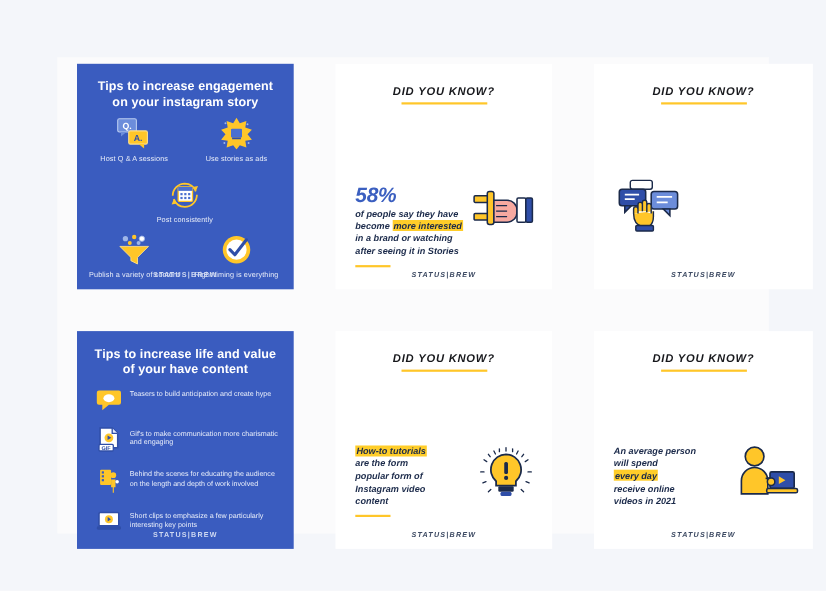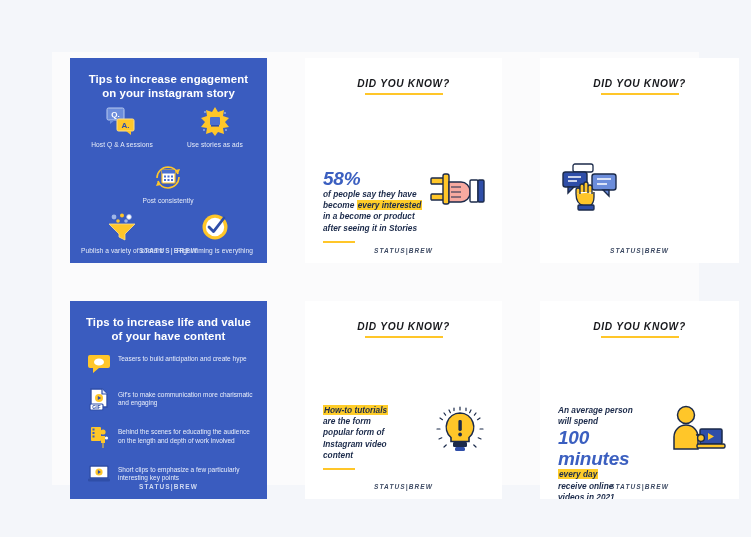--- a/index.html
+++ b/index.html
@@ -185,22 +185,22 @@
     </div>
 
     <div class="card white">
       <div class="dyk-head">DID YOU KNOW?</div>
       <div class="dyk-rule"></div>
 
       <div class="dyk-body">
         <div class="stat-text">
           <div class="big">58%</div>
           <div class="line">of people say they have</div>
-          <div class="line"><span>become </span><span class="hl">every interested</span></div>
-          <div class="line">in a become or product</div>
+          <div class="line"><span>become </span><span class="hl">more interested</span></div>
+          <div class="line">in a brand or watching</div>
           <div class="line">after seeing it in Stories</div>
           <div class="underbar"></div>
         </div>
         <div class="art">
           <svg width="62" height="46" viewBox="0 0 62 46">
             <rect x="2" y="10" width="16" height="6" rx="1" fill="#ffc629" stroke="#1b2a4a" stroke-width="1.4"></rect>
             <rect x="2" y="26" width="16" height="6" rx="1" fill="#ffc629" stroke="#1b2a4a" stroke-width="1.4"></rect>
             <rect x="14" y="6" width="6" height="30" rx="2" fill="#ffc629" stroke="#1b2a4a" stroke-width="1.4"></rect>
             <path d="M20 14 h12 a9 9 0 0 1 9 9 v2 a9 9 0 0 1 -9 9 h-12 z" fill="#f7a9a0" stroke="#1b2a4a" stroke-width="1.4"></path>
             <path d="M22 19 h10 M22 24 h10 M22 29 h10" stroke="#1b2a4a" stroke-width="1.1"></path>
@@ -339,21 +339,20 @@
     </div>
 
     <div class="card white">
       <div class="dyk-head">DID YOU KNOW?</div>
       <div class="dyk-rule"></div>
 
       <div class="dyk-body mid">
         <div class="stat-text">
           <div class="line">An average person</div>
           <div class="line">will spend</div>
-          <div class="big">100 minutes</div>
           <div class="line"><span class="hl">every day</span></div>
           <div class="line">receive online</div>
           <div class="line">videos in 2021</div>
 
         </div>
         <div class="art">
           <svg width="62" height="52" viewBox="0 0 62 52">
             <circle cx="20" cy="10" r="8.5" fill="#ffc629" stroke="#1b2a4a" stroke-width="1.5"></circle>
             <path d="M8 44 v-12 a12 12 0 0 1 24 0 v12 z" fill="#ffc629" stroke="#1b2a4a" stroke-width="1.5"></path>
             <path d="M30 30 q10 -2 14 4" fill="none" stroke="#1b2a4a" stroke-width="1.5"></path>

